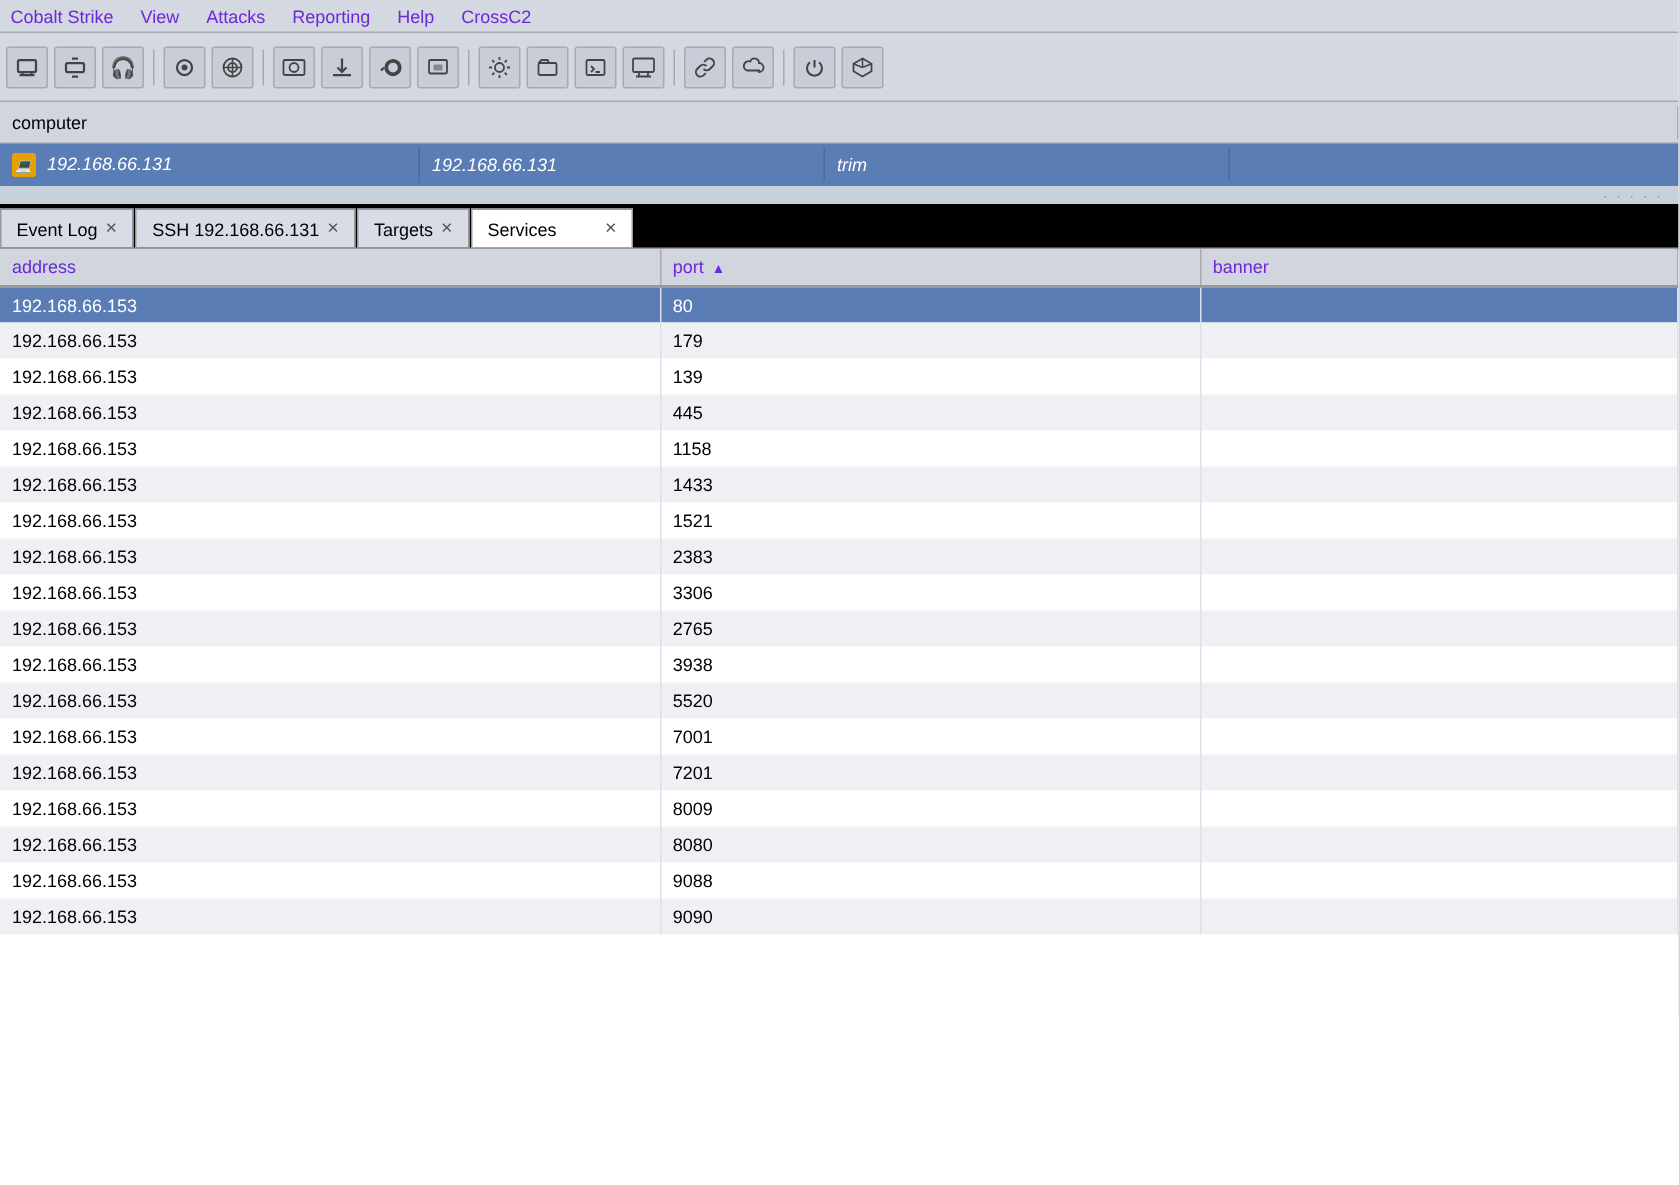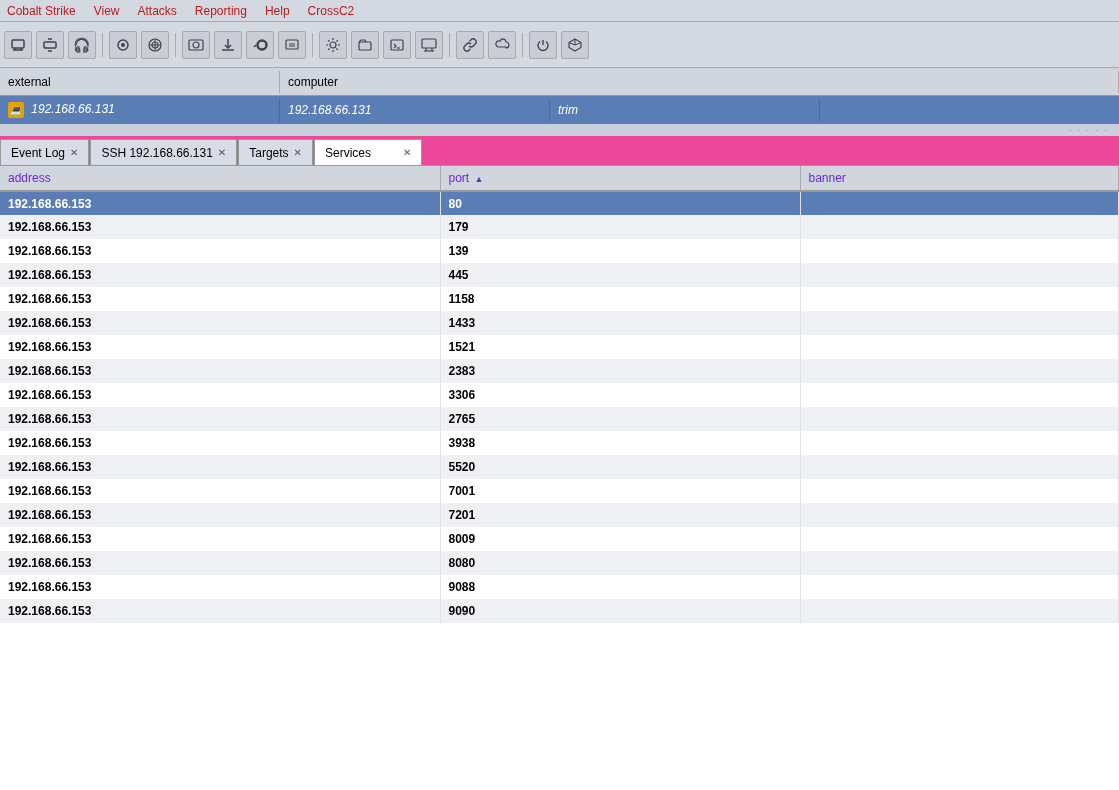--- a/index.html
+++ b/index.html
@@ -18,21 +18,21 @@
       border-bottom: 1px solid #aaa;
       padding: 2px 4px;
       display: flex;
       align-items: center;
       gap: 12px;
       height: 22px;
     }
     .menu-item {
       font-size: 12px;
       cursor: pointer;
-      color: #b91c1c;
+      color: #6d28d9;
       padding: 1px 3px;
     }
 
     
     #toolbar {
       background: #d4d8e0;
       border-bottom: 1px solid #aaa;
       padding: 3px 4px;
       display: flex;
       align-items: center;
@@ -121,21 +121,21 @@
       align-items: center;
       justify-content: flex-end;
       padding-right: 10px;
       font-size: 8px;
       color: #888;
       letter-spacing: 2px;
     }
 
     
     #tab-bar {
-      background: #ec4899;
+      background: #000000;
       display: flex;
       align-items: flex-end;
       padding-top: 4px;
       border-bottom: 1px solid #999;
       height: 30px;
     }
     .tab {
       background: #d8dce6;
       border: 1px solid #999;
       border-bottom: none;
@@ -186,21 +186,20 @@
       font-weight: normal;
       border-right: 1px solid #aaa;
       color: #6d28d9;
     }
     .th-address { width: 440px; }
     .th-port { width: 360px; }
     .th-banner { flex: 1; }
 
     #services-table tbody tr {
       height: 24px;
-      font-weight: bold;
     }
     #services-table tbody tr:nth-child(odd) {
       background: #ffffff;
     }
     #services-table tbody tr:nth-child(even) {
       background: #eef0f4;
     }
     #services-table tbody tr.selected {
       background: #5a7db5;
       color: #fff;
@@ -347,23 +346,20 @@
     <svg width="16" height="16" viewBox="0 0 16 16">
         <path d="M8 2L14 5.5v5L8 14 2 10.5v-5z" fill="none" stroke="#444" stroke-width="1.2"></path>
         <line x1="8" y1="2" x2="8" y2="8" stroke="#444" stroke-width="1"></line>
         <line x1="2" y1="5.5" x2="8" y2="8" stroke="#444" stroke-width="1"></line>
         <line x1="14" y1="5.5" x2="8" y2="8" stroke="#444" stroke-width="1"></line>
       </svg>
   </div>
 </div>
 
 <div id="sessions-header">
-  <div class="sessions-col col-external">
-    <span>external</span>
-  </div>
   <div class="sessions-col col-computer">
     <span>computer</span>
   </div>
 </div>
 
 <div id="sessions-body">
   <div class="session-cell cell-external">
     <span class="session-icon">💻</span>
     <span>192.168.66.131</span>
   </div>

